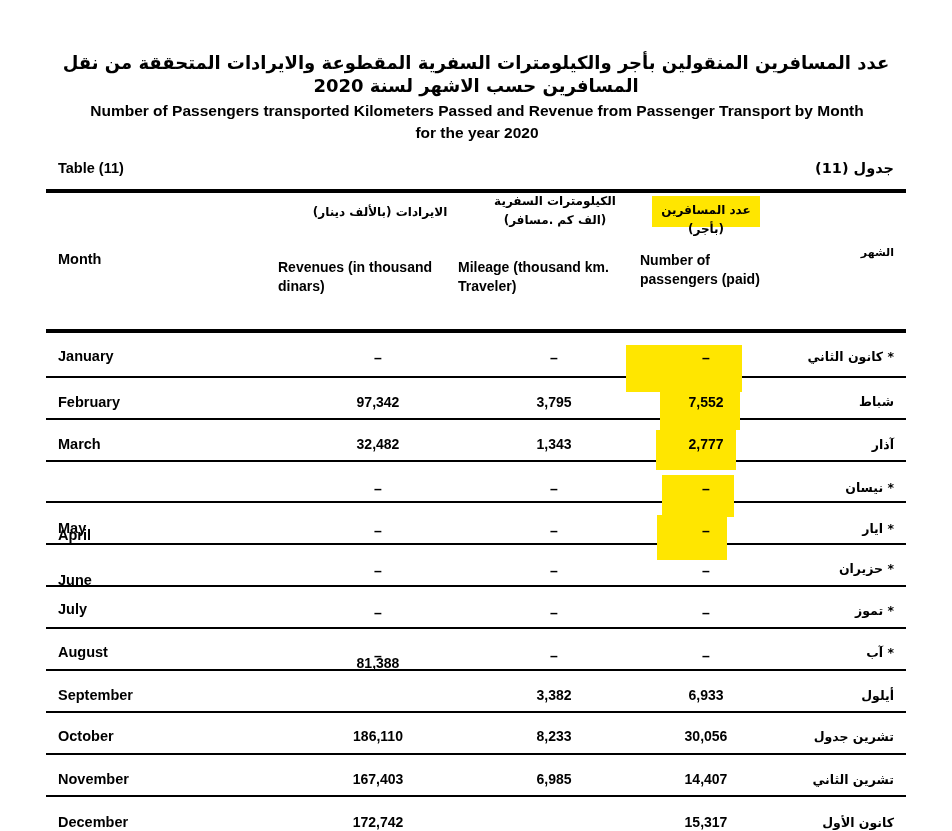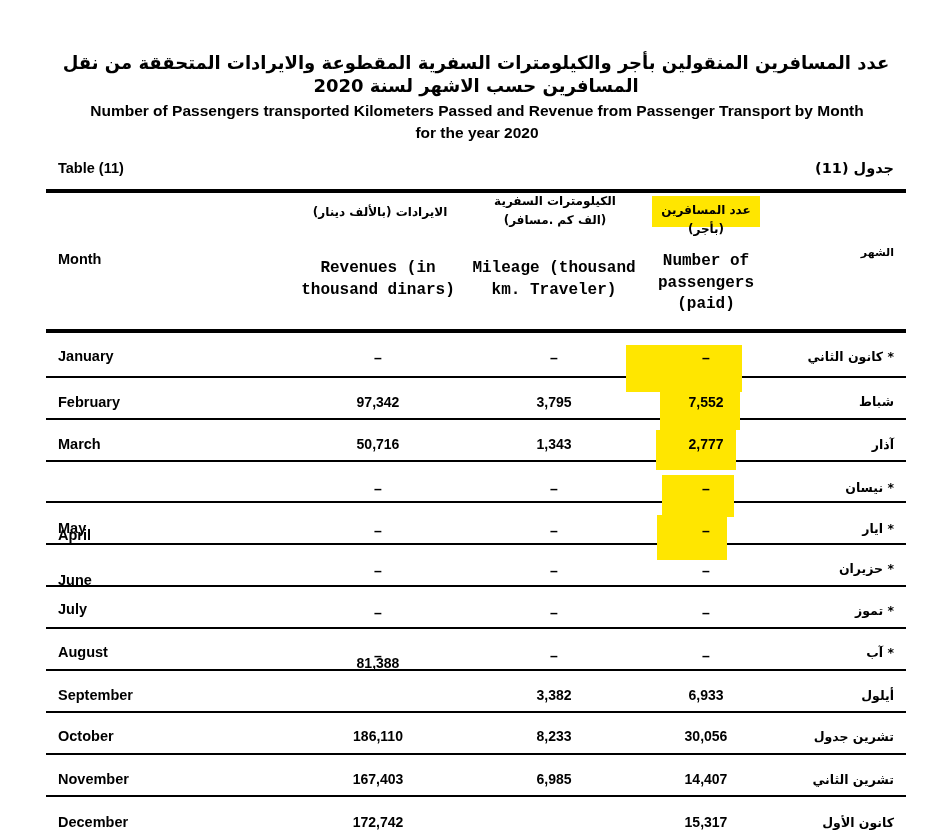--- a/index.html
+++ b/index.html
@@ -87,24 +87,23 @@
     font-weight: bold;
   }
   .hdr-ar {
     direction: rtl;
     font-family: "DejaVu Sans", sans-serif;
     font-size: 12px;
     line-height: 1.55;
     text-align: center;
   }
   .hdr-en {
-    font-size: 16px;
+    font-size: 14px;
     line-height: 1.35;
-    text-align: center;
-    font-family: Liberation Mono, monospace;
+    text-align: left;
   }
 
   .hdr-month-en {
     position: absolute;
     top: 251px;
     left: 58px;
     font-size: 14.5px;
     font-weight: bold;
   }
   .hdr-month-ar {
@@ -226,21 +225,21 @@
   <div class="cell c-pax dash" style="top:350px;">–</div>
   <div class="cell c-ar" style="top:349px;">* كانون الثاني</div>
 
   <div class="cell c-month" style="top:394px;">February</div>
   <div class="cell c-rev" style="top:394px;">97,342</div>
   <div class="cell c-mil" style="top:394px;">3,795</div>
   <div class="cell c-pax" style="top:394px;">7,552</div>
   <div class="cell c-ar" style="top:394px;">شباط</div>
 
   <div class="cell c-month" style="top:436px;">March</div>
-  <div class="cell c-rev" style="top:436px;">50,716</div>
+  <div class="cell c-rev" style="top:436px;">32,482</div>
   <div class="cell c-mil" style="top:436px;">1,343</div>
   <div class="cell c-pax" style="top:436px;">2,777</div>
   <div class="cell c-ar" style="top:437px;">آذار</div>
 
   <div class="cell c-month" style="top:479px;margin-top:48px;">April</div>
   <div class="cell c-rev dash" style="top:481px;">–</div>
   <div class="cell c-mil dash" style="top:481px;">–</div>
   <div class="cell c-pax dash" style="top:481px;">–</div>
   <div class="cell c-ar" style="top:480px;">* نيسان</div>
 

